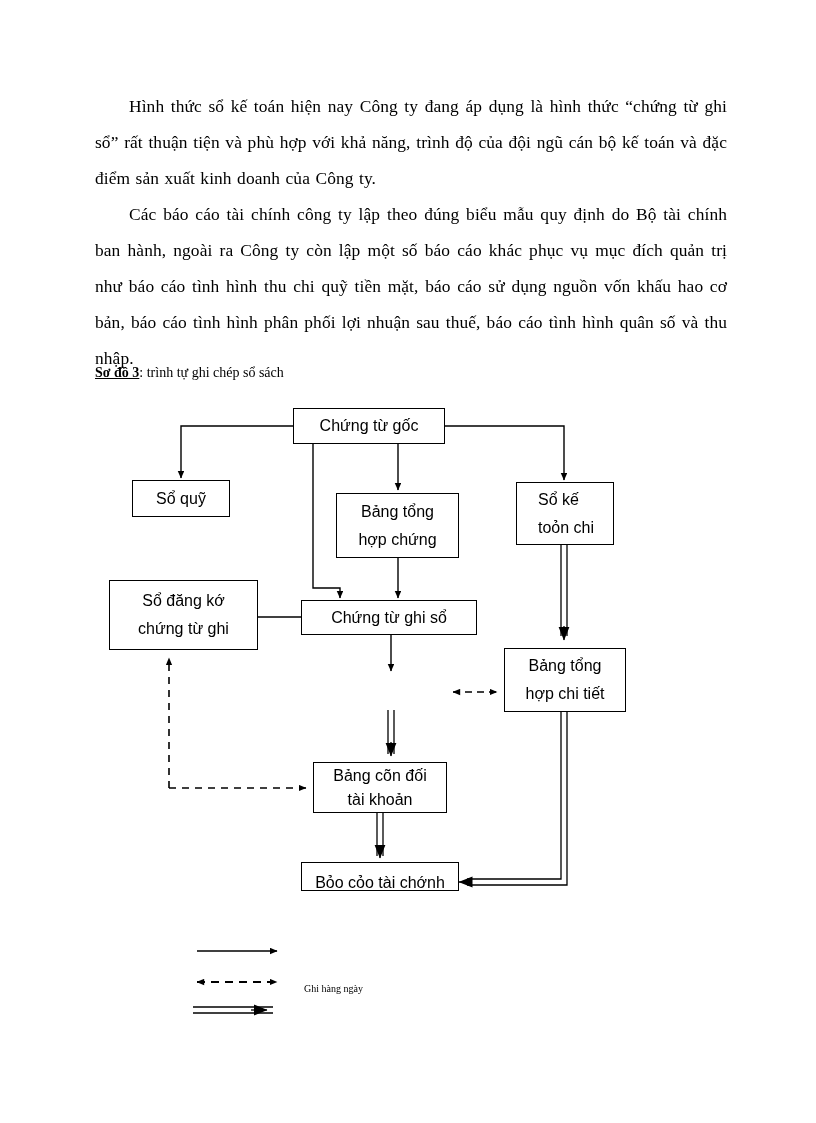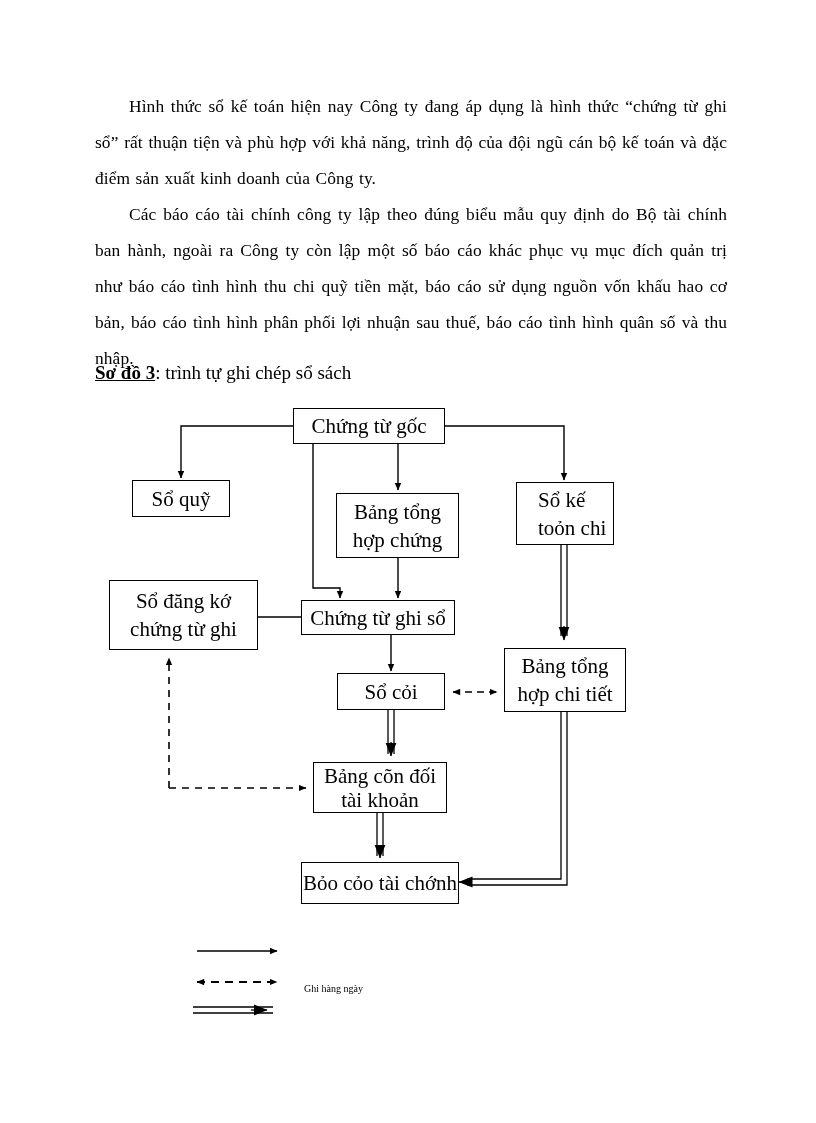--- a/index.html
+++ b/index.html
@@ -38,21 +38,21 @@
     line-height: 36px;
     letter-spacing: 0.1px;
     word-spacing: 1px;
   }
   .para + .para { margin-top: 0px; }
 
   .figure-caption {
     position: absolute;
     left: 94px;
     top: 362px;
-    font-size: 19px;
+    font-size: 14px;
     line-height: 22px;
     white-space: nowrap;
   }
   .figure-caption .lead {
     font-weight: bold;
     text-decoration: underline;
   }
 
   
   .diagram {
@@ -72,22 +72,22 @@
 
   .node {
     position: absolute;
     box-sizing: border-box;
     border: 1.4px solid #000000;
     background: #ffffff;
     display: flex;
     flex-direction: column;
     align-items: center;
     justify-content: center;
-    font-family: Liberation Serif, serif;
-    font-size: 21px;
+    font-family: Liberation Sans, sans-serif;
+    font-size: 16px;
     line-height: 28px;
     text-align: right;
     white-space: nowrap;
     z-index: 3;
   }
   .node .ln { display: block; }
   .legend-label {
     position: absolute;
     left: 303px;
     top: 983px;
@@ -205,39 +205,36 @@
     <div class="node" style="left:515px; top:92px; width:98px; height:63px; align-items:flex-start; padding-left:21px;">
       <span class="ln">Sổ kế</span>
       <span class="ln">toỏn chi</span>
     </div>
 
     <div class="node" style="left:108px; top:190px; width:149px; height:70px;">
       <span class="ln">Sổ đăng kớ</span>
       <span class="ln">chứng từ ghi</span>
     </div>
 
-    <div class="node" style="left:300px; top:210px; width:154px; height:35px;">
+    <div class="node" style="left:300px; top:210px; width:176px; height:35px;">
       <span class="ln">Chứng từ ghi sổ</span>
     </div>
 
-    <div class="node" style="left:336px; top:283px; width:108px; height:37px;">
-      <span class="ln">Sổ  cỏi</span>
-    </div>
 
     <div class="node" style="left:503px; top:258px; width:122px; height:64px;">
       <span class="ln">Bảng tổng</span>
       <span class="ln">hợp chi tiết</span>
     </div>
 
     <div class="node" style="left:312px; top:372px; width:134px; height:51px; line-height:24px;">
       <span class="ln">Bảng cõn đối</span>
       <span class="ln">tài khoản</span>
     </div>
 
-    <div class="node" style="left:300px; top:472px; width:158px; height:42px; justify-content:flex-start; padding-top:6px;">
+    <div class="node" style="left:300px; top:472px; width:158px; height:29px; justify-content:flex-start; padding-top:6px;">
       <span class="ln">Bỏo cỏo tài chớnh</span>
     </div>
 
   </div>
 
   <div class="legend-label">Ghi hàng ngày</div>
 
 </div>
 
 </body></html>

